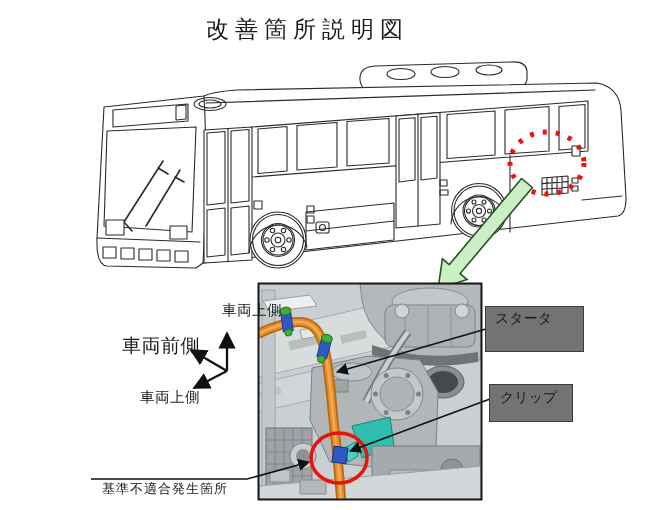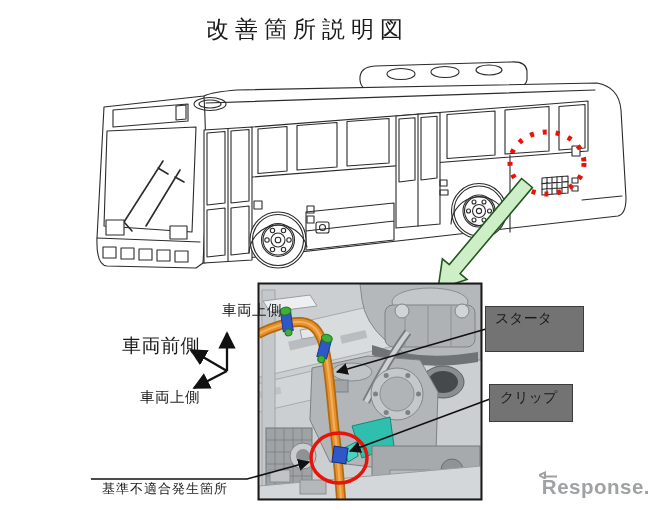--- a/index.html
+++ b/index.html
@@ -266,19 +266,14 @@
   <div class="callout-box box-starter">
     <div>スタータ</div>
   </div>
 
   <div class="callout-box box-clip">
     <span>クリップ</span>
   </div>
 
   <div class="lbl defect-lbl">基準不適合発生箇所</div>
 
-  <div class="logo">
-    <svg class="r-arrow" width="18" height="9" viewBox="0 0 18 9">
-      <path d="M18 6.5 L6 6.5 L6 2.5 L0 5 L6 8.5 L6 6.5" fill="none" stroke="#9fa1a3" stroke-width="2"></path>
-    </svg><span>Response.</span>
-  </div>
 
 </div>
 
 </body></html>

